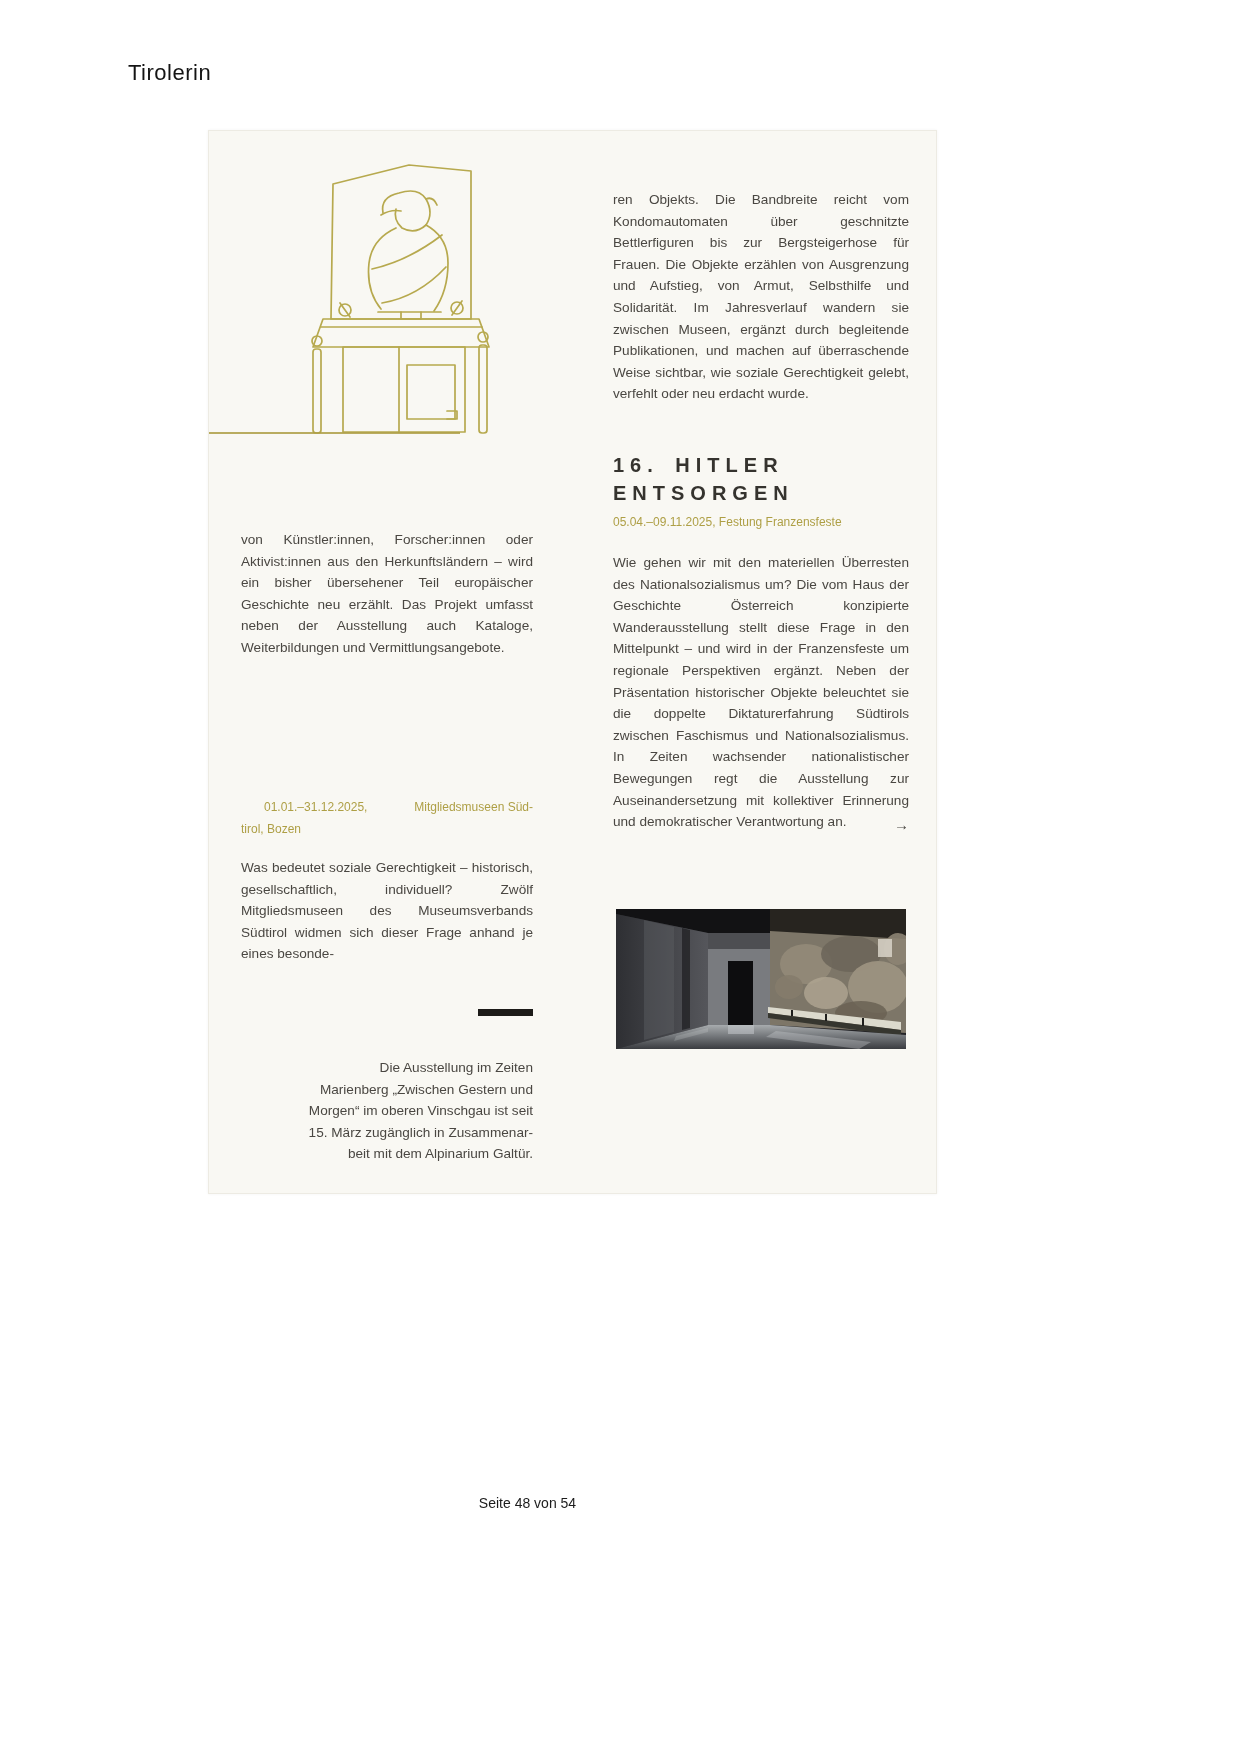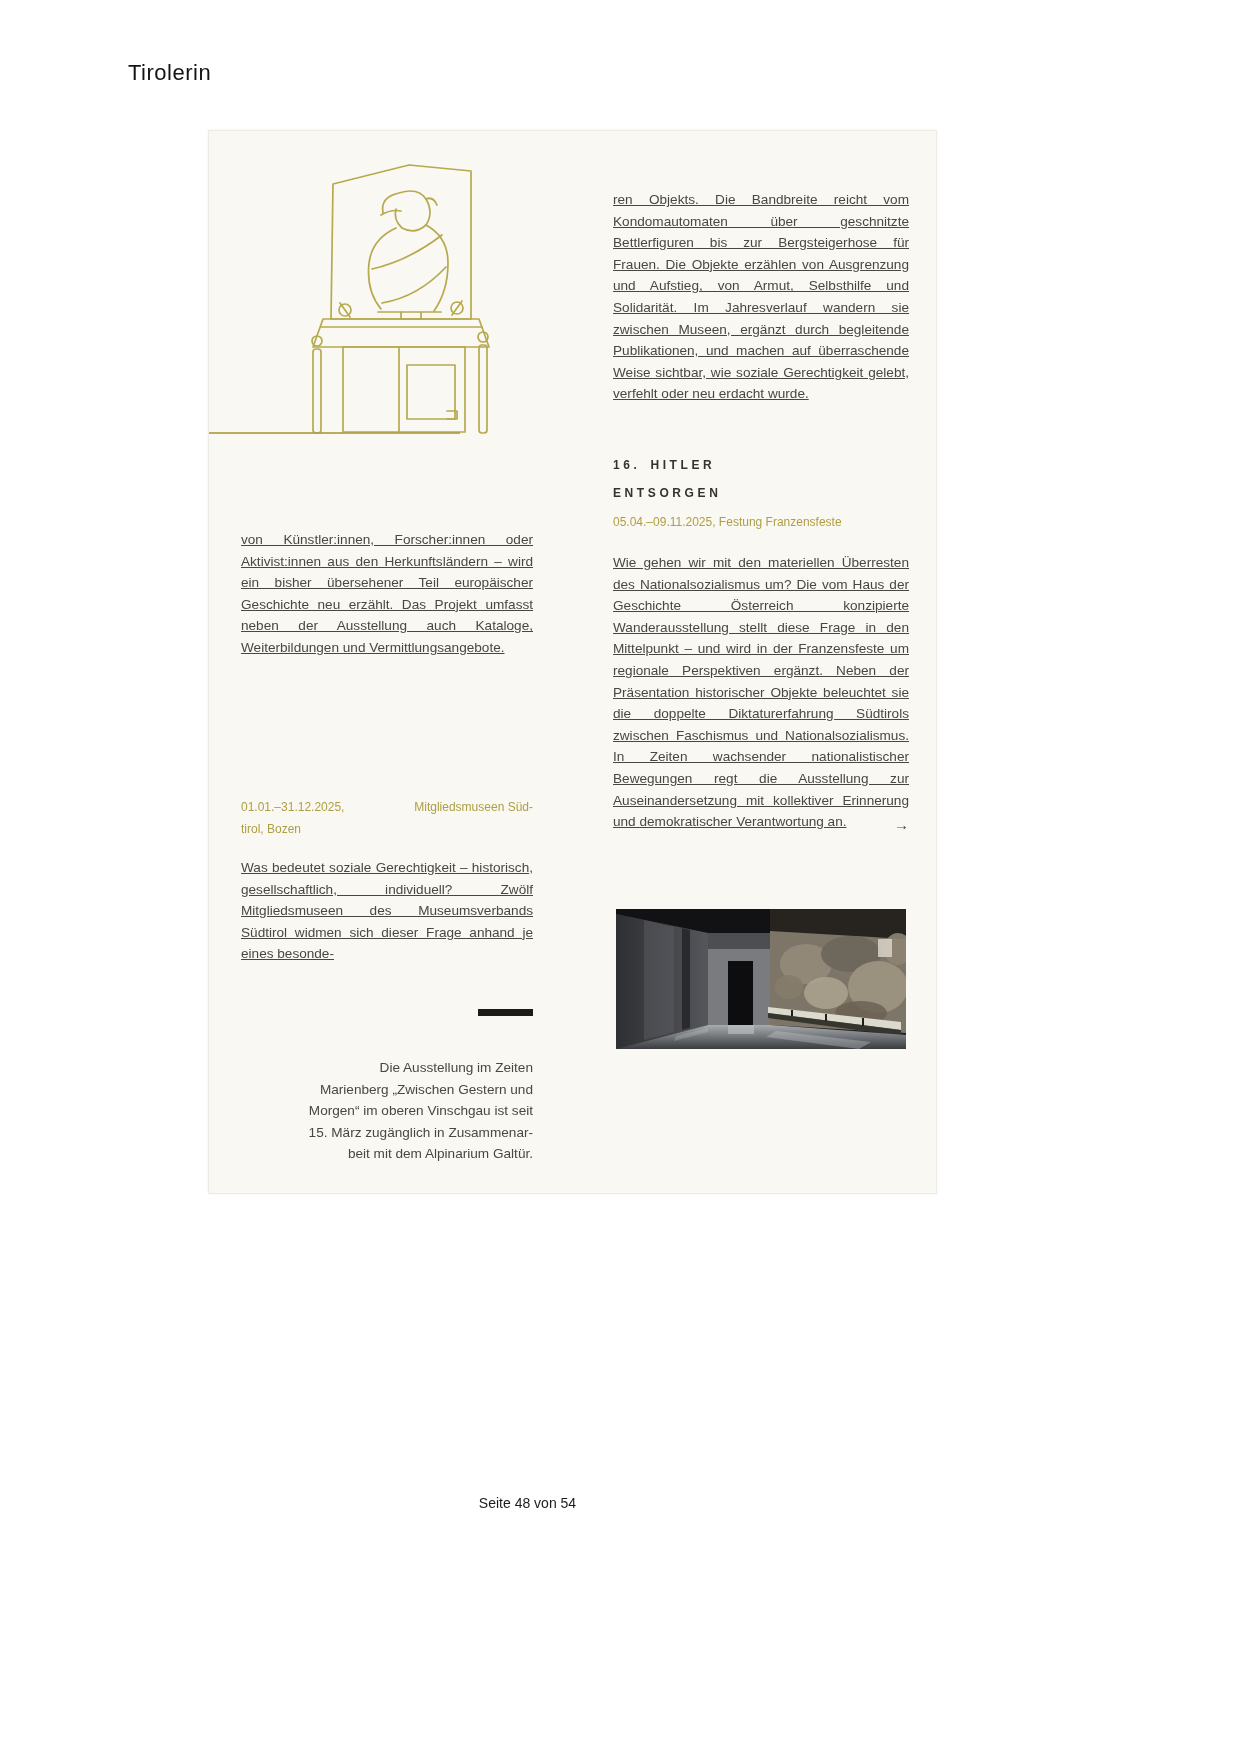--- a/index.html
+++ b/index.html
@@ -18,33 +18,32 @@
     position:absolute;left:208px;top:130px;width:727px;height:1062px;
     background:#f9f8f3;
     border:1px solid #edebe3;
     box-shadow:0 0 3px rgba(0,0,0,0.05);
     overflow:hidden;
   }
   .mag-text{
     color:#4a4742;
     font-size:13.6px;line-height:21.6px;
     text-align:justify;
-    text-decoration:underline;
   }
   .col-left{position:absolute;left:32px;width:292px;}
   .col-right{position:absolute;left:404px;width:296px;}
   .mag-heading{
     color:#35332e;font-weight:700;
-    font-size:12px;line-height:28px;
+    font-size:20px;line-height:28px;
     letter-spacing:0.30em;word-spacing:0.25em;
     text-align:left;
   }
   .gold{color:var(--accent,#ae9f45);}
   .date-line{font-size:12px;line-height:22px;text-align:left;}
-  .date-justify{display:flex;justify-content:space-between;}
+  .date-justify{display:flex;justify-content:space-between;margin-left:23px;}
   .separator-bar{
     position:absolute;left:269px;top:878px;width:55px;height:7px;
     background:#1d1b18;
   }
   .callout{
     position:absolute;left:32px;top:926px;width:292px;
     color:#4a4742;font-size:13.6px;line-height:21.6px;text-align:right;
   }
   .illu{position:absolute;left:32px;top:20px;}
   .ground-line{

